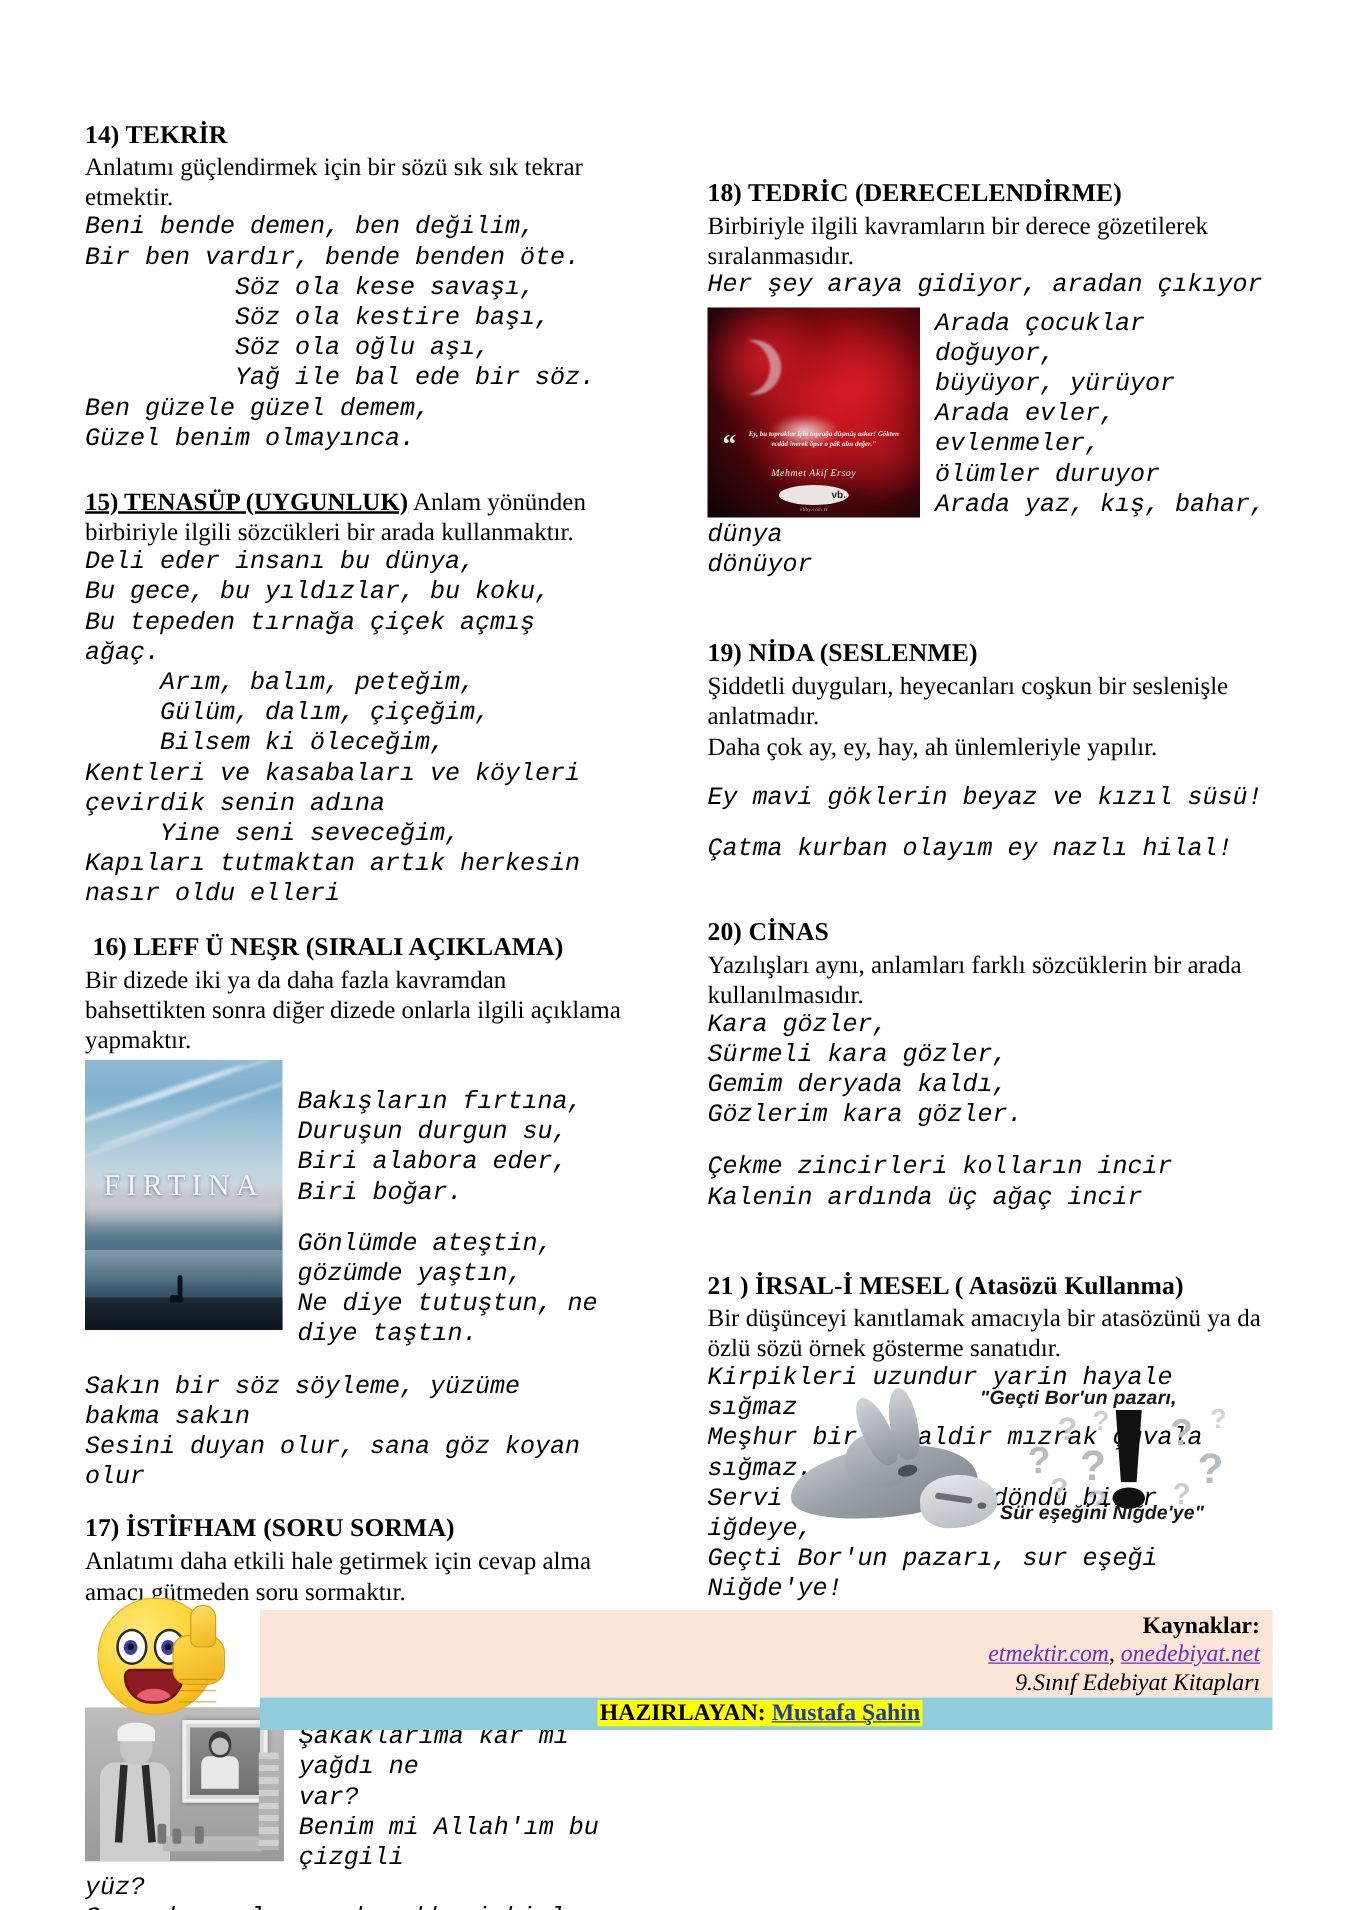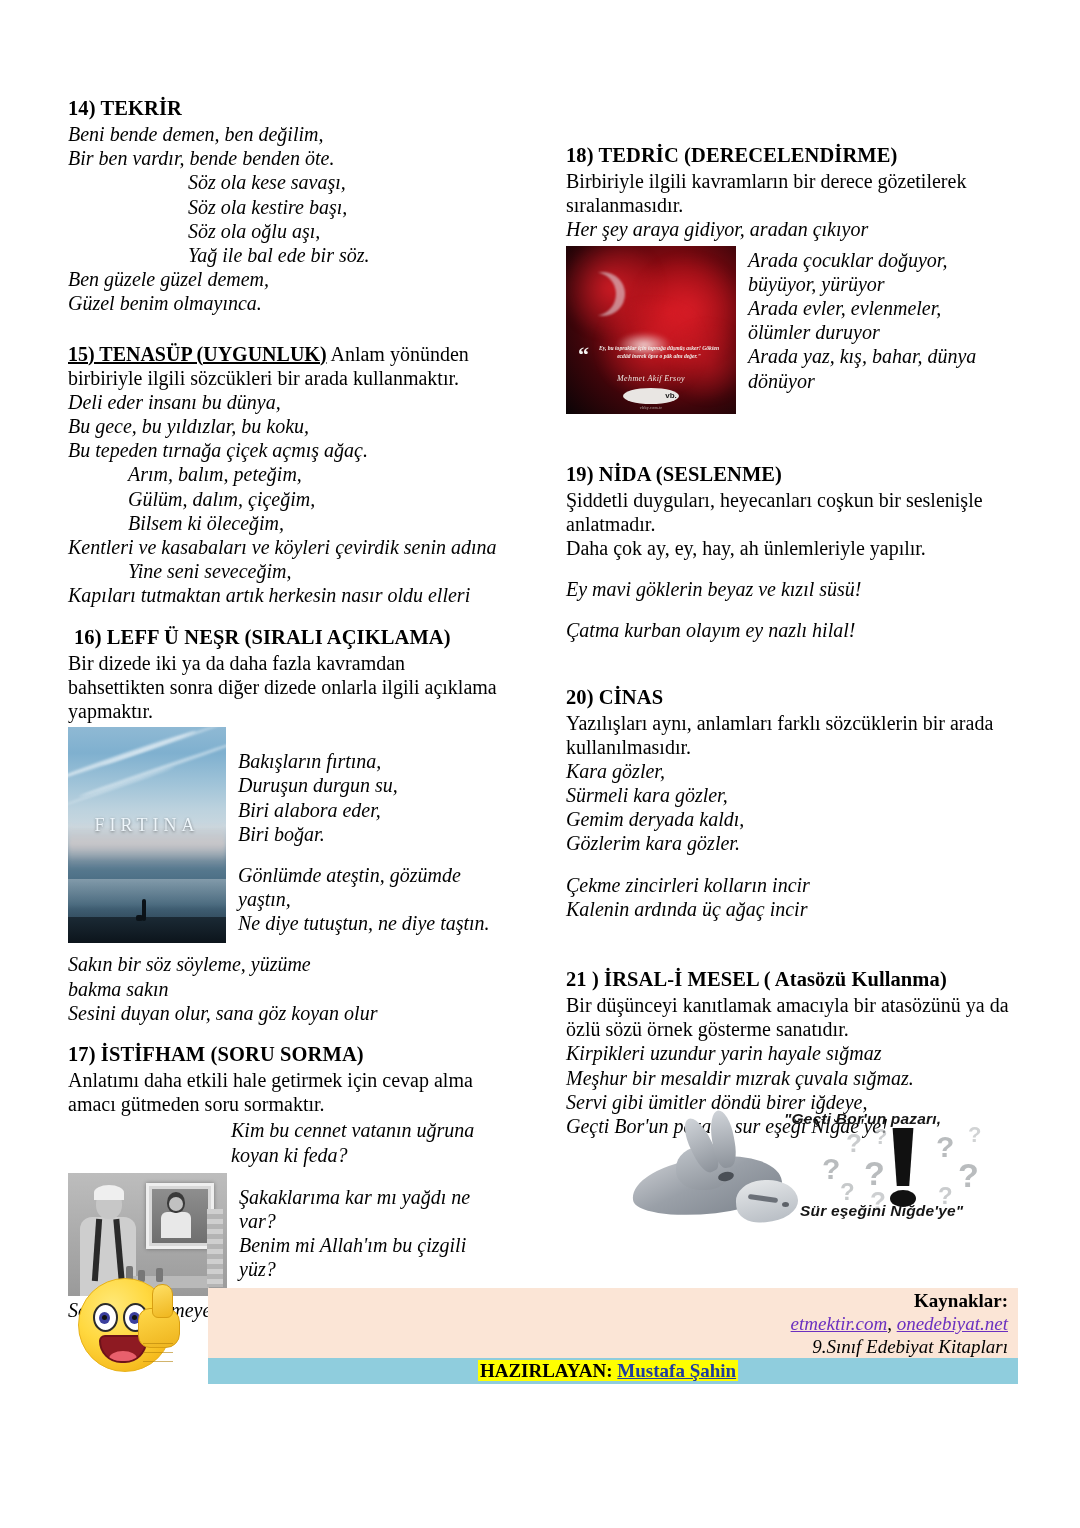--- a/index.html
+++ b/index.html
@@ -48,20 +48,21 @@
   p.def .hdr {
     font-weight: bold;
     text-decoration: underline;
   }
 
   p.verse {
     font-size: 20px;
     line-height: 1.21;
     margin: 0;
     font-style: italic;
+    font-family: Liberation Mono, monospace;
   }
   p.verse.indent  { padding-left: 120px; }
   p.verse.indent2 { padding-left: 60px; }
   .gap-m { height: 17px; }
   .gap-l { height: 26px; }
 
   
   .wrap-block { position: relative; }
   .img-left {
     float: left;
@@ -123,21 +124,21 @@
     width: 4px; height: 22px; background: #0b1218; border-radius: 2px;
   }
   .firtina .figure::after {
     content: ""; position: absolute; left: -6px; bottom: 0;
     width: 7px; height: 6px; background: #0b1218; border-radius: 2px;
   }
   .firtina .title {
     position: absolute; left: 0; right: 0; top: 88px;
     text-align: center;
     color: #eef6fb;
-    font-size: 18px;
+    font-size: 24px;
     letter-spacing: 5px;
     font-family: "Liberation Serif", serif;
     text-shadow: 0 1px 3px rgba(0,0,0,.45);
   }
 
   
   .mirror {
     width: 159px;
     height: 123px;
     position: relative;
@@ -419,20 +420,21 @@
 </style>
 </head>
 <body>
 
 <div class="page">
 
   <div class="col col-left" style="top:96px;">
 
     <div class="sec">
       <h2 class="sec-title">14) TEKRİR</h2>
+      <p class="def">Anlatımı güçlendirmek için bir sözü sık sık tekrar etmektir.</p>
       <p class="verse">Beni bende demen, ben değilim,</p>
       <p class="verse">Bir ben vardır, bende benden öte.</p>
       <p class="verse indent">Söz ola kese savaşı,</p>
       <p class="verse indent">Söz ola kestire başı,</p>
       <p class="verse indent">Söz ola oğlu aşı,</p>
       <p class="verse indent">Yağ ile bal ede bir söz.</p>
       <p class="verse">Ben güzele güzel demem,</p>
       <p class="verse">Güzel benim olmayınca.</p>
     </div>
 

